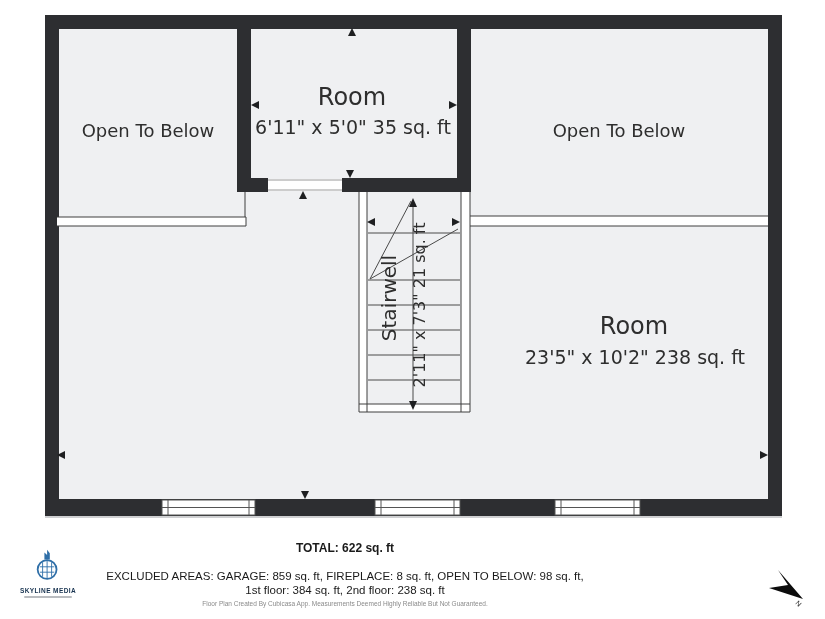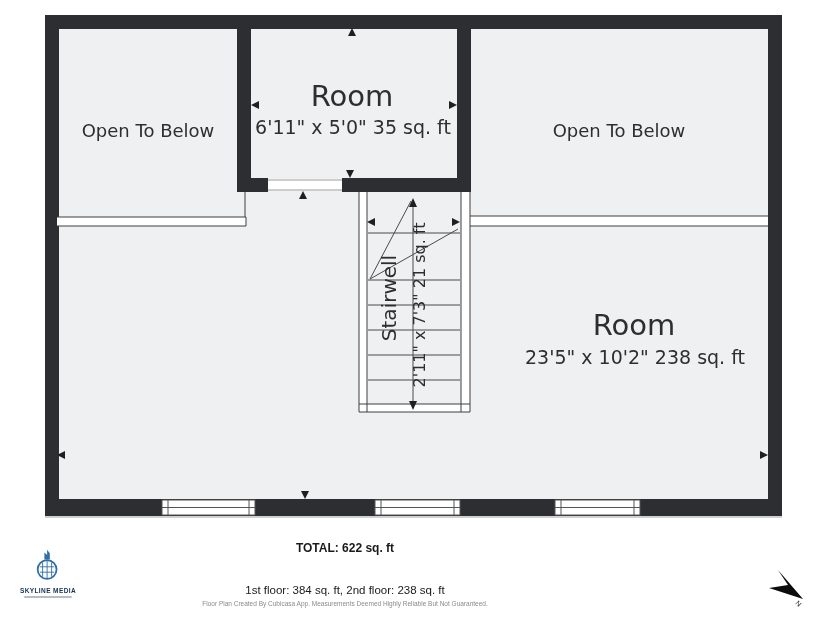--- a/index.html
+++ b/index.html
@@ -12,21 +12,21 @@
   }
   svg.plan{position:absolute;left:0;top:0;}
   .lbl{
     position:absolute;
     transform:translate(-50%,-50%);
     white-space:nowrap;
     color:#2e2e2e;
     text-align:center;
     line-height:1.1;
   }
-  .room-name{font-size:29px;}
+  .room-name{font-size:24px;}
   .room-dims{font-size:19px;}
   .open-below{font-size:18px;}
   .stair-name{
     font-size:20px;
     transform:translate(-50%,-50%) rotate(-90deg);
   }
   .stair-dims{
     font-size:16px;
     transform:translate(-50%,-50%) rotate(-90deg);
   }
@@ -171,20 +171,21 @@
   <div class="lbl open-below" style="left:619px;top:131px;">Open To Below</div>
 
   <div class="lbl room-name" style="left:634px;top:326px;">Room</div>
   <div class="lbl room-dims" style="left:635px;top:357px;">23'5" x 10'2" 238 sq. ft</div>
 
   <div class="lbl stair-name" style="left:389px;top:298px;">Stairwell</div>
   <div class="lbl stair-dims" style="left:420px;top:305px;">2'11" x 7'3" 21 sq. ft</div>
 
   <div class="footer total" style="top:542px;">TOTAL: 622 sq. ft</div>
   <div class="footer" style="top:584px;">1st floor: 384 sq. ft, 2nd floor: 238 sq. ft</div>
+  <div class="footer" style="top:570px;">EXCLUDED AREAS: GARAGE: 859 sq. ft, FIREPLACE: 8 sq. ft, OPEN TO BELOW: 98 sq. ft,</div>
   <div class="footer disclaimer" style="top:600px;">Floor Plan Created By Cubicasa App. Measurements Deemed Highly Reliable But Not Guaranteed.</div>
 
   <div class="logo">
     <svg width="36" height="36" viewBox="0 0 40 40">
       <circle cx="19" cy="25" r="10.5" fill="none" stroke="#2f6fa8" stroke-width="2"></circle>
       <g stroke="#2f6fa8" stroke-width="1" fill="none">
         <line x1="11" y1="22" x2="27" y2="22"></line>
         <line x1="11" y1="28" x2="27" y2="28"></line>
         <line x1="14" y1="17" x2="14" y2="33"></line>
         <line x1="19" y1="15" x2="19" y2="35"></line>

